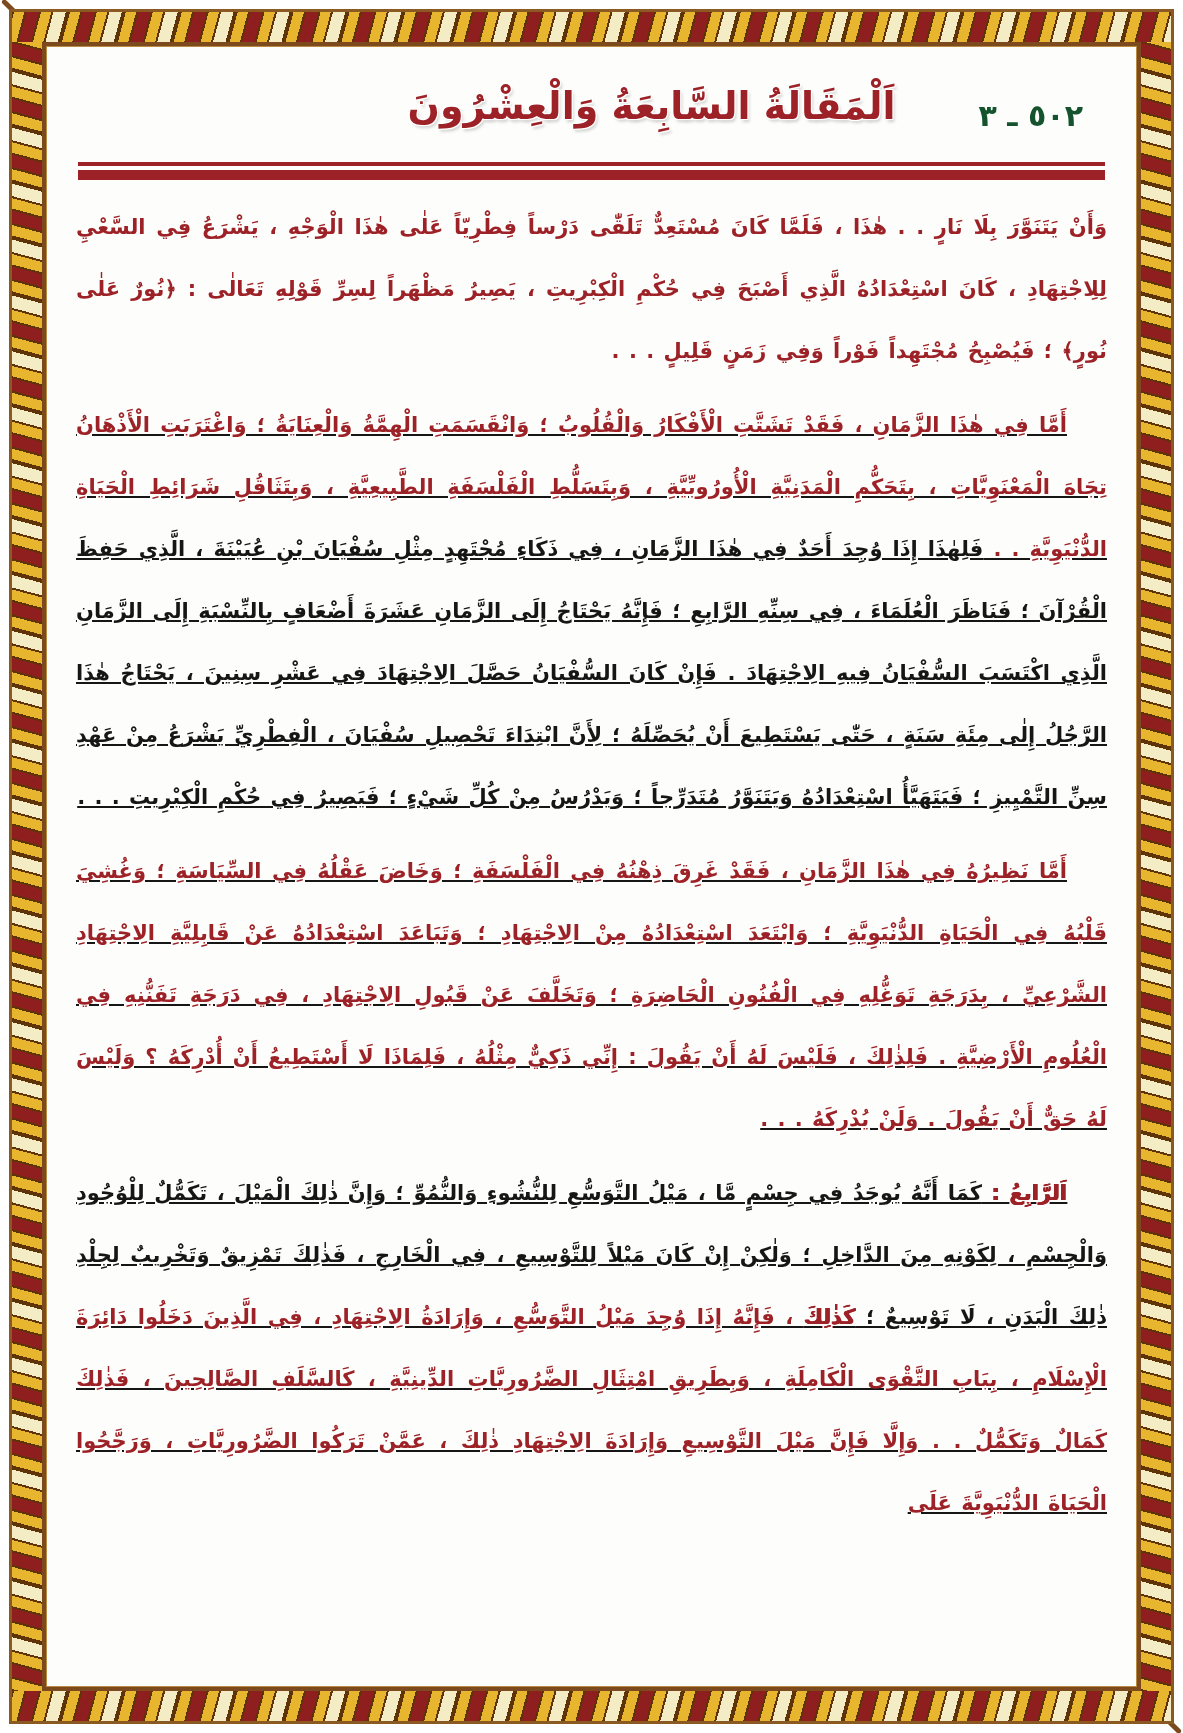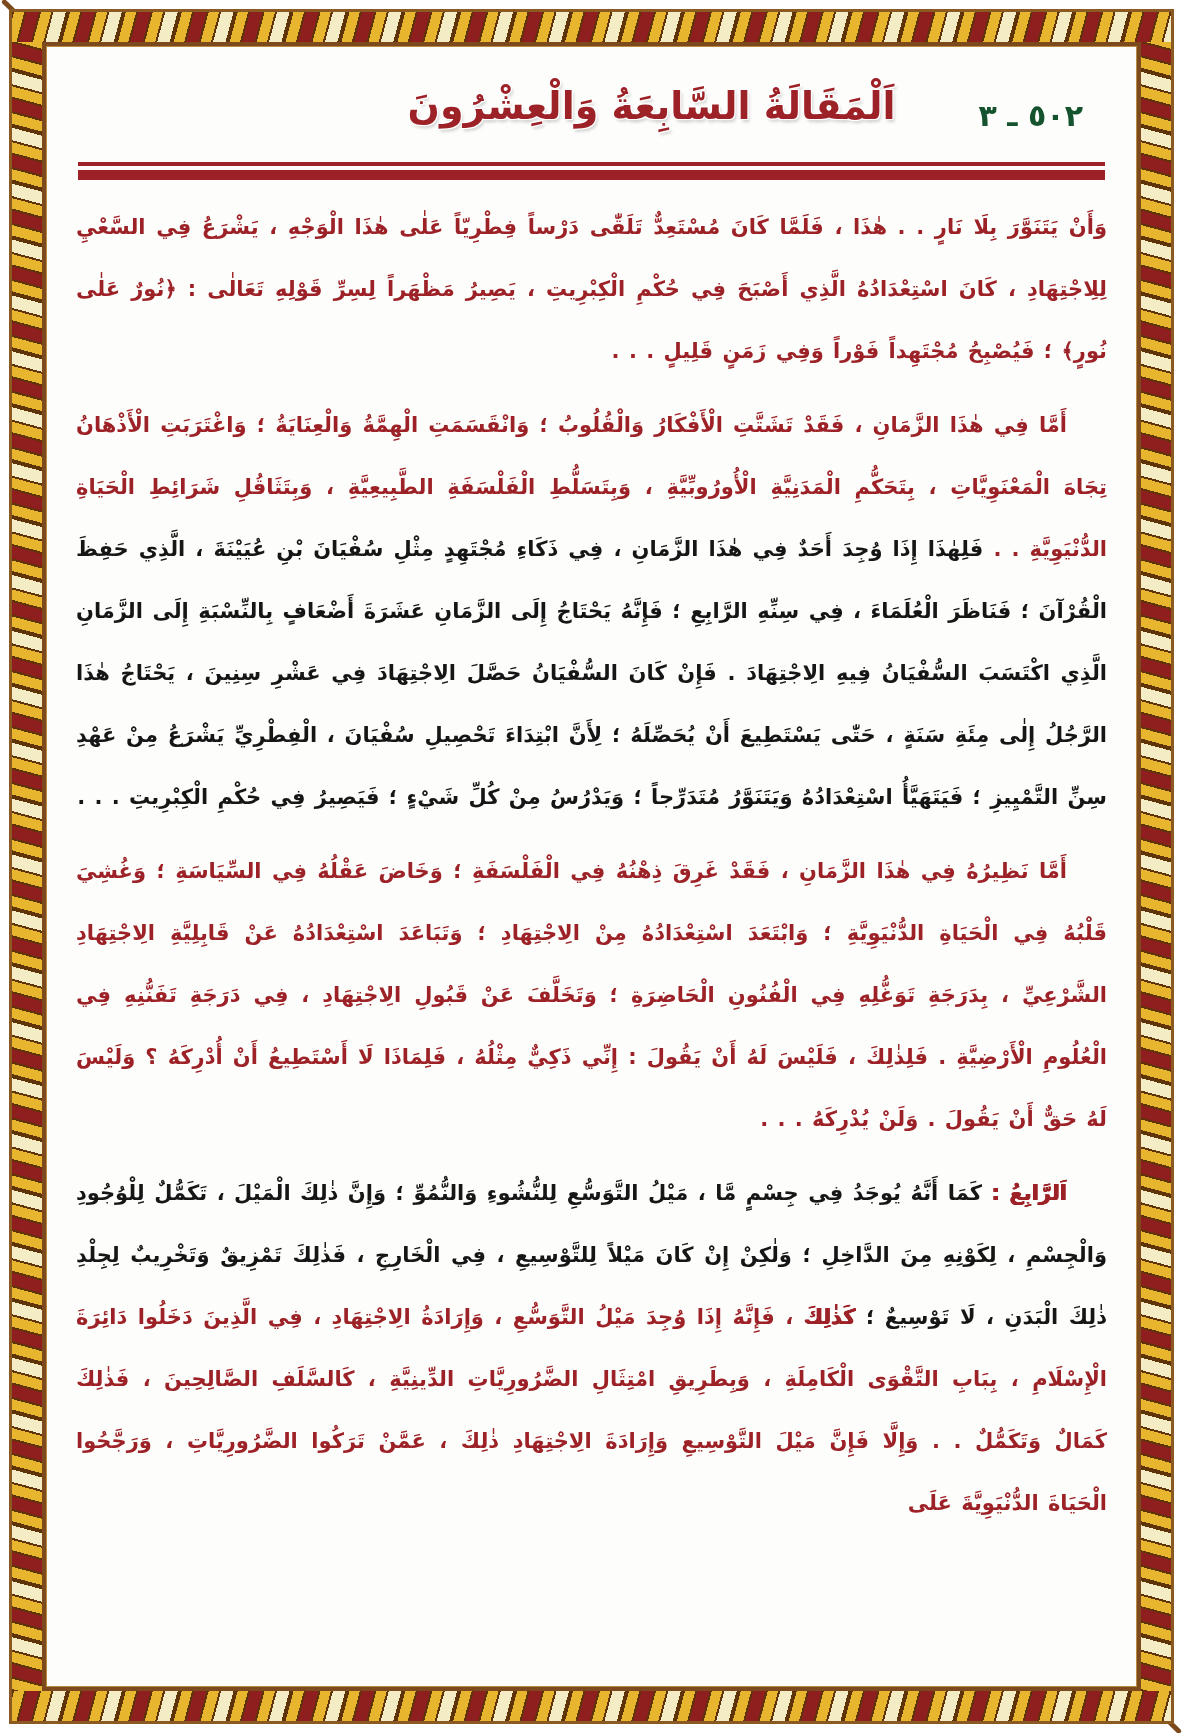--- a/index.html
+++ b/index.html
@@ -101,21 +101,21 @@
     direction: rtl;
     text-align: justify;
     text-justify: inter-word;
     font-size: 21px;
     font-weight: bold;
     line-height: 62px;
     word-spacing: 2px;
     color: #161616;
   }
   .para { margin: 0 0 12px 0; }
-  .para.indent { text-indent: 40px; }
+  .para.indent { text-indent: 40px; text-decoration: underline; }
   .red   { color: #9d2227; }
   .black { color: #161616; }
   .xbold { text-shadow: 0.5px 0 currentColor, -0.5px 0 currentColor; }
 </style>
 </head>
 <body>
 
 <div class="page">
 
   <div class="corner-tl"></div>

